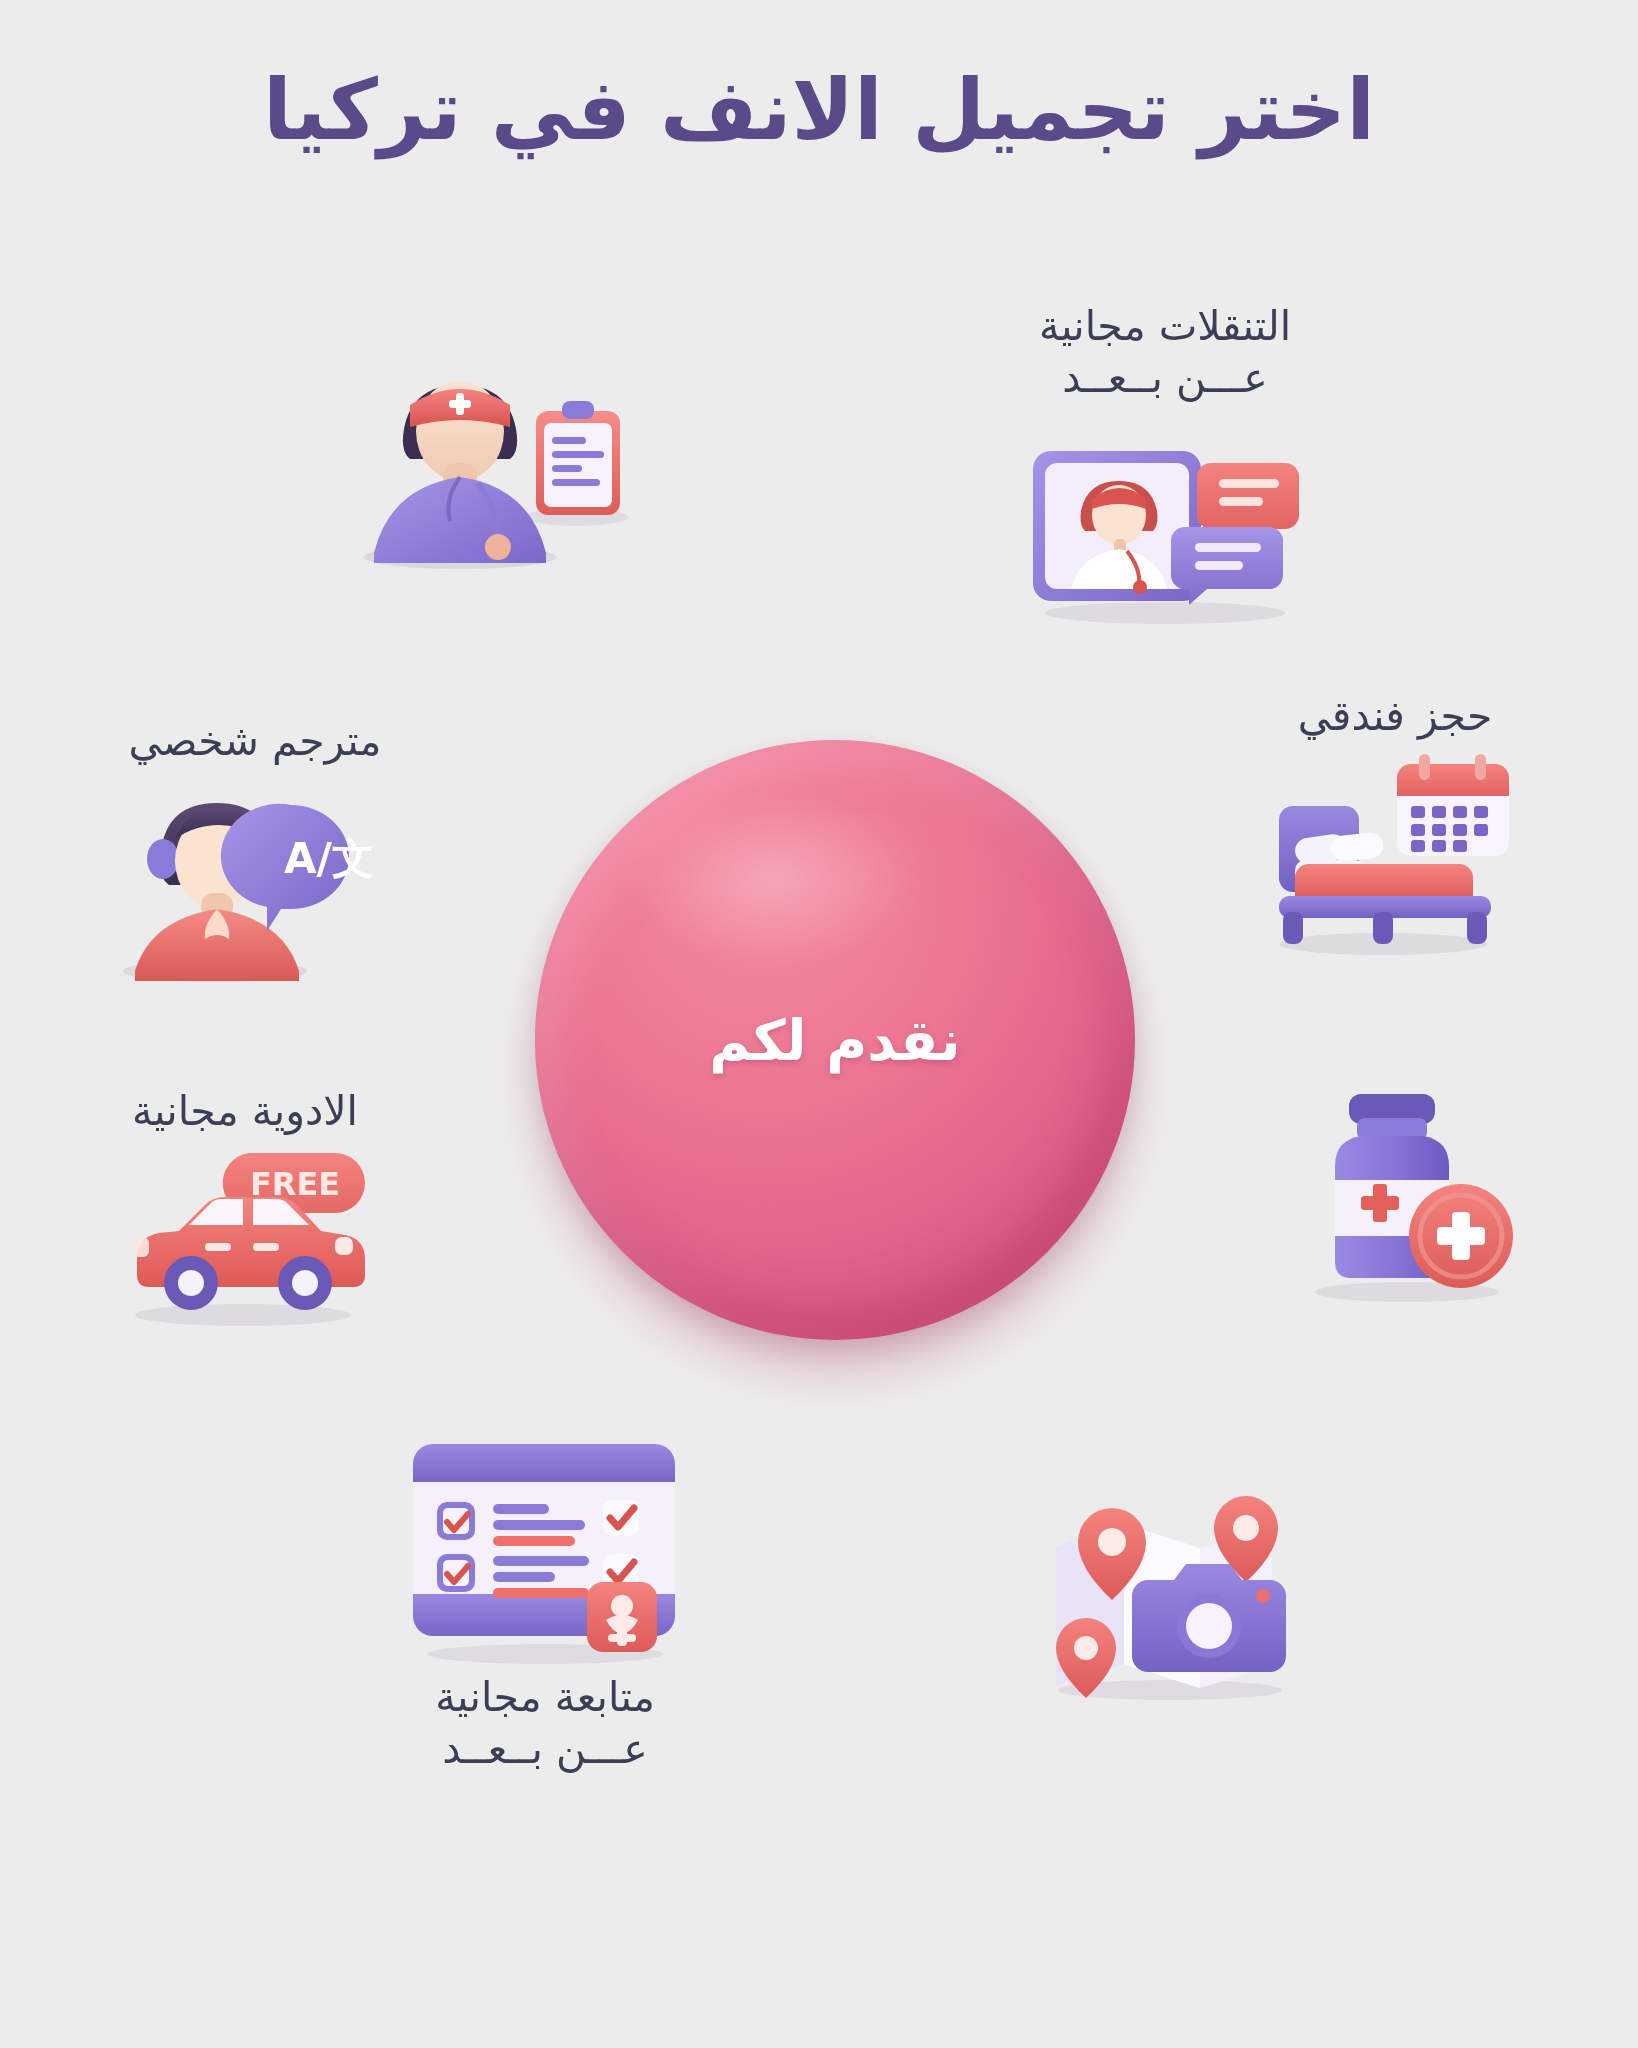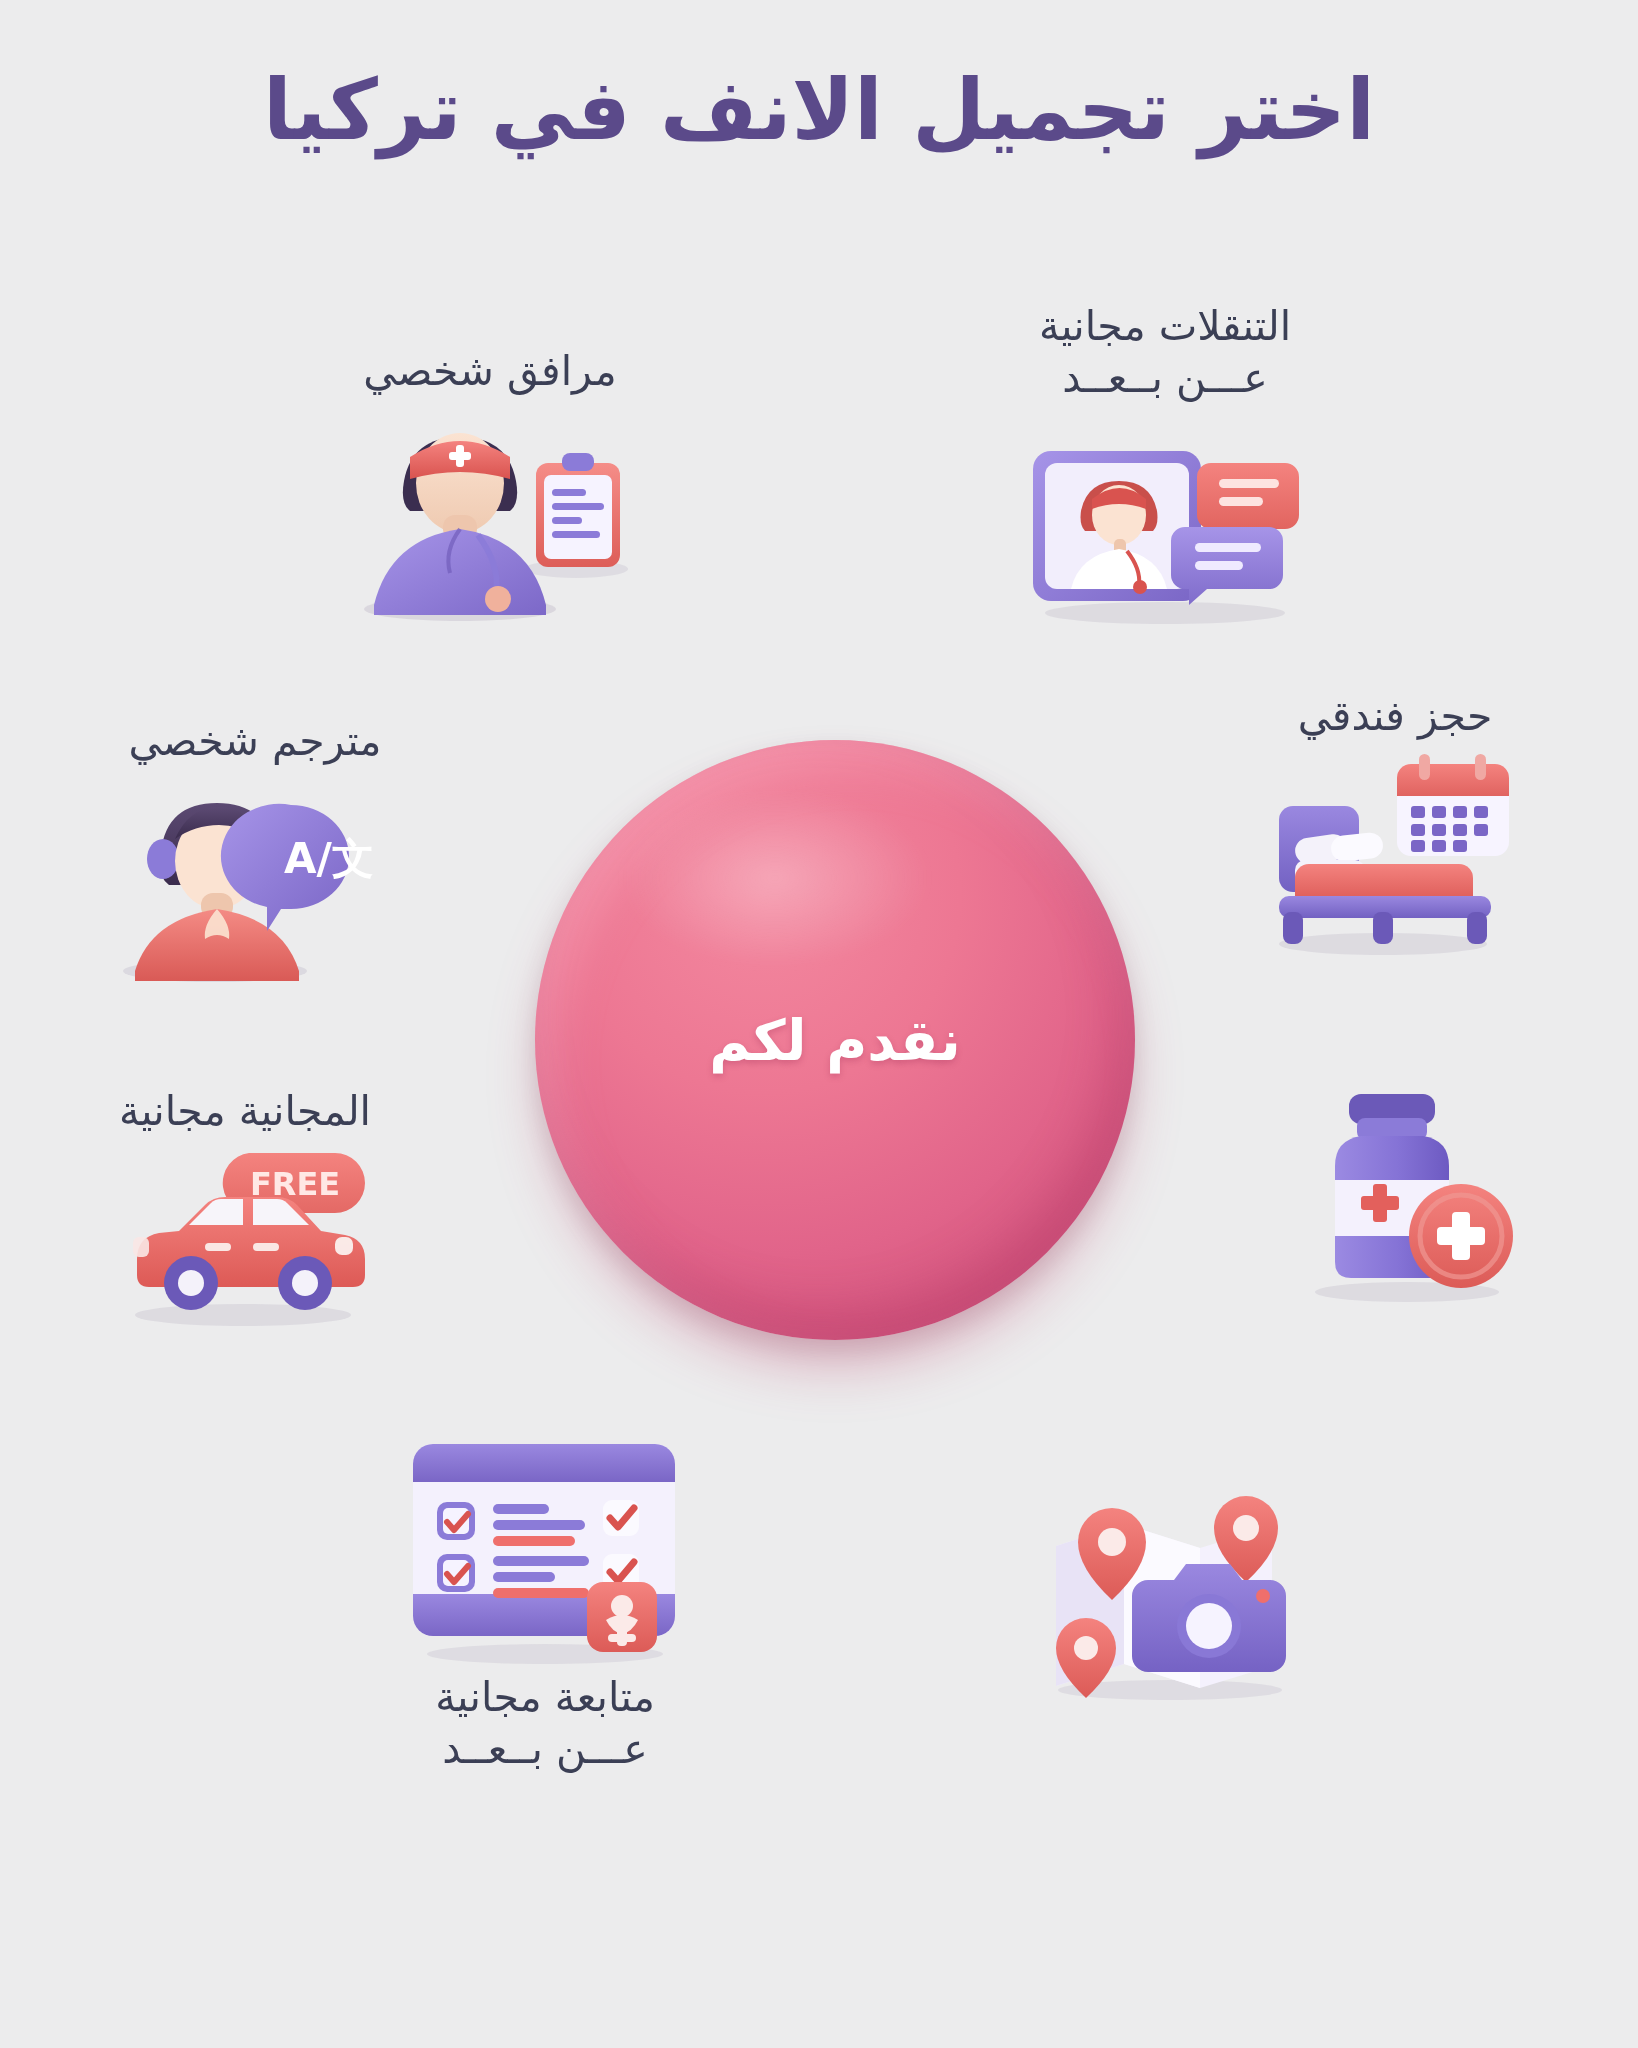--- a/index.html
+++ b/index.html
@@ -96,21 +96,20 @@
 <div class="stage">
 
   <div class="title">اختر تجميل الانف في تركيا</div>
 
   <div class="center-wrap">
     <div class="center-circle"></div>
     <div class="center-text">نقدم لكم</div>
   </div>
 
   <div class="node" id="node-companion">
-    <div class="label">مرافق شخصي</div>
     <div class="icon-box">
       <svg viewBox="0 0 300 220" width="300" height="220" aria-hidden="true">
         <defs>
           <linearGradient id="g-scrub" x1="0" y1="0" x2="1" y2="1">
             <stop offset="0" stop-color="#a694e8"></stop>
               <stop offset="1" stop-color="#7c68c8"></stop>
           </linearGradient>
           <linearGradient id="g-skin" x1="0" y1="0" x2="0" y2="1">
             <stop offset="0" stop-color="#fbe3d2"></stop>
               <stop offset="1" stop-color="#efcab1"></stop>
@@ -288,21 +287,21 @@
         <path d="M112 136 q-66 10-82 62 l0 10 l164 0 l0-10 q-16-52-82-62z" fill="url(#g-shirt)"></path>
         <path d="M112 136 q-14 16-12 30 q12-8 24 0 q2-14-12-30z" fill="#fbe3d2" opacity=".9"></path>
 
         <path d="M186 32 a58 52 0 1 1 0 104 l-10 0 l-14 22 l0-24 a58 52 0 0 1 24-102z" fill="url(#g-sb)"></path>
         <text x="224" y="100" text-anchor="middle" font-family="'DejaVu Sans',sans-serif" font-size="42" font-weight="bold" fill="#ffffff">A/文</text>
       </svg>
     </div>
   </div>
 
   <div class="node" id="node-transport">
-    <div class="label">المجانية مجانية</div>
+    <div class="label">الادوية مجانية</div>
     <div class="icon-box">
       <svg viewBox="0 0 260 185" width="260" height="185" aria-hidden="true">
         <defs>
           <linearGradient id="g-car" x1="0" y1="0" x2="0" y2="1">
             <stop offset="0" stop-color="#f4837f"></stop>
               <stop offset="1" stop-color="#dd5a56"></stop>
           </linearGradient>
           <linearGradient id="g-badge" x1="0" y1="0" x2="0" y2="1">
             <stop offset="0" stop-color="#f4837f"></stop>
               <stop offset="1" stop-color="#e0635f"></stop>

